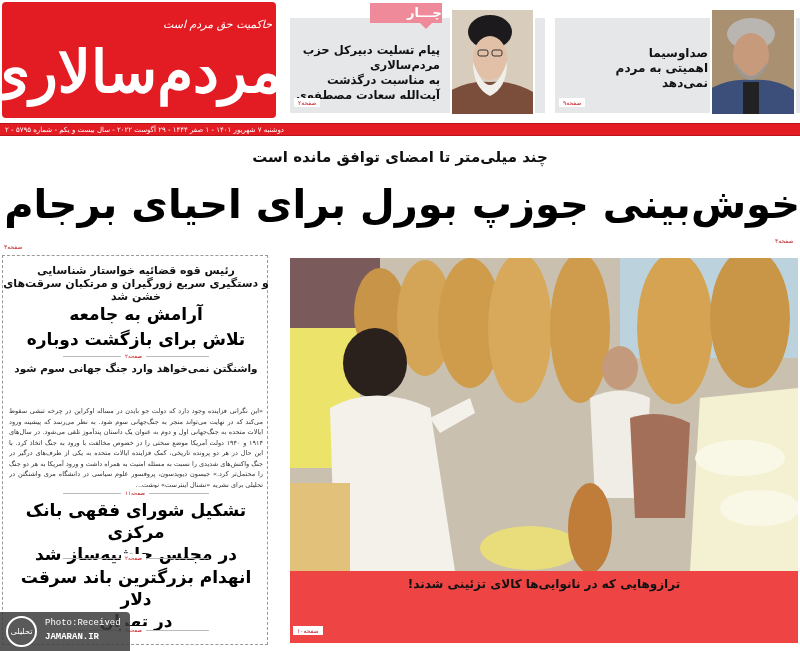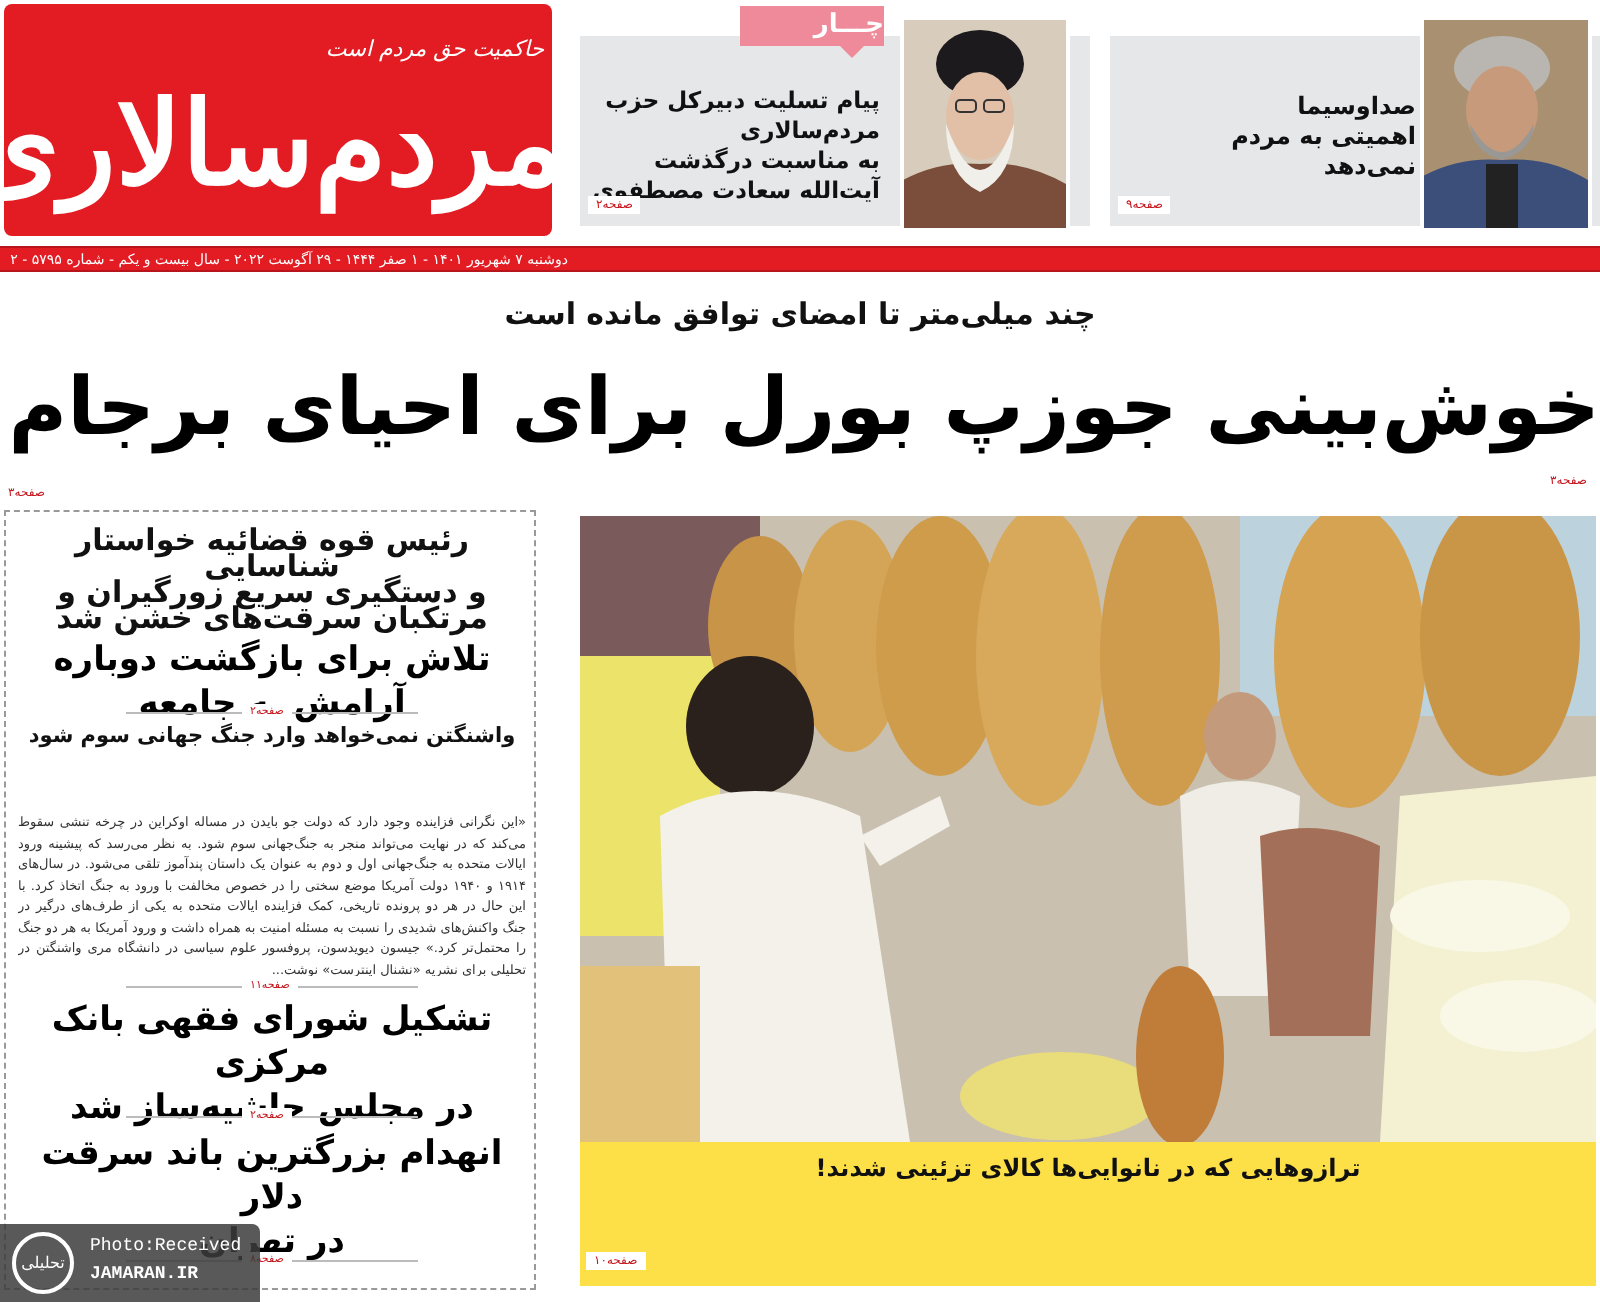--- a/index.html
+++ b/index.html
@@ -99,21 +99,21 @@
     left: 775px; top: 237px; color: #c4161c; font-size: 6px;
   }
 
   
   .leftcol {
     left: 2px; top: 255px; width: 266px; height: 390px;
     border: 1px dashed #999;
   }
   .lc-ref-top { left: 4px; top: 243px; color: #c4161c; font-size: 6px; }
   .story { position: absolute; left: 0; width: 266px; text-align: center; direction: rtl; }
-  .story .sub { font-weight: bold; font-size: 15px; line-height: 13px; color: #111; }
+  .story .sub { font-weight: bold; font-size: 11px; line-height: 13px; color: #111; }
   .story .head { font-weight: bold; font-size: 17px; line-height: 22px; color: #000; }
   .divider {
     position: absolute; left: 60px; width: 146px; height: 1px; background: #bbb;
   }
   .divider span {
     position: absolute; left: 58px; top: -4px; background: #fff;
     color: #c4161c; font-size: 5.5px; padding: 0 4px; line-height: 8px;
   }
   .body-text {
     position: absolute; left: 6px; width: 254px; top: 0;
@@ -121,21 +121,21 @@
   }
 
   
   .mainphoto {
     left: 290px; top: 258px; width: 508px; height: 313px;
     overflow: hidden;
     background: #d7c9a6;
   }
   .caption-box {
     left: 290px; top: 571px; width: 508px; height: 72px;
-    background: #fde047;
+    background: #ef4444;
   }
   .caption-box .sub {
     position: absolute; left: 0; top: 6px; width: 508px; text-align: center;
     font-weight: bold; font-size: 12px; color: #111; direction: rtl;
   }
   .caption-box .head {
     position: absolute; left: 0; top: 28px; width: 508px; text-align: center;
     font-weight: bold; font-size: 21px; color: #000; direction: rtl;
   }
   .caption-box .page-ref { left: 3px; bottom: 8px; }
@@ -214,22 +214,22 @@
 <div class="abs kicker">چند میلی‌متر تا امضای توافق مانده است</div>
 <div class="abs main-headline">خوش‌بینی جوزپ بورل برای احیای برجام</div>
 <div class="abs main-ref">صفحه۳</div>
 
 <div class="abs lc-ref-top">صفحه۳</div>
 <div class="abs leftcol">
 
   <div class="story" style="top:8px;">
     <div class="sub">رئیس قوه قضائیه خواستار شناسایی</div>
     <div class="sub">و دستگیری سریع زورگیران و مرتکبان سرقت‌های خشن شد</div>
+    <div class="head">آرامش به جامعه</div>
     <div class="head" style="margin-top:3px;">تلاش برای بازگشت دوباره</div>
-    <div class="head">آرامش به جامعه</div>
   </div>
   <div class="divider" style="top:100px;">
       <span>صفحه۲</span>
     </div>
 
   <div class="story" style="top:106px;">
     <div class="sub" style="font-size:10.5px;">واشنگتن نمی‌خواهد وارد جنگ جهانی سوم شود</div>
   </div>
   <div class="body-text" style="top:150px;height:82px;overflow:hidden;">«این نگرانی فزاینده وجود دارد که دولت جو بایدن در مساله اوکراین در چرخه تنشی سقوط می‌کند که در نهایت می‌تواند منجر به جنگ‌جهانی سوم شود. به نظر می‌رسد که پیشینه ورود ایالات متحده به جنگ‌جهانی اول و دوم به عنوان یک داستان پندآموز تلقی می‌شود. در سال‌های ۱۹۱۴ و ۱۹۴۰ دولت آمریکا موضع سختی را در خصوص مخالفت با ورود به جنگ اتخاذ کرد. با این حال در هر دو پرونده تاریخی، کمک فزاینده ایالات متحده به یکی از طرف‌های درگیر در جنگ واکنش‌های شدیدی را نسبت به مسئله امنیت به همراه داشت و ورود آمریکا به هر دو جنگ را محتمل‌تر کرد.» جیسون دیویدسون، پروفسور علوم سیاسی در دانشگاه مری واشنگتن در تحلیلی برای نشریه «نشنال اینترست» نوشت...</div>
   <div class="divider" style="top:237px;">

